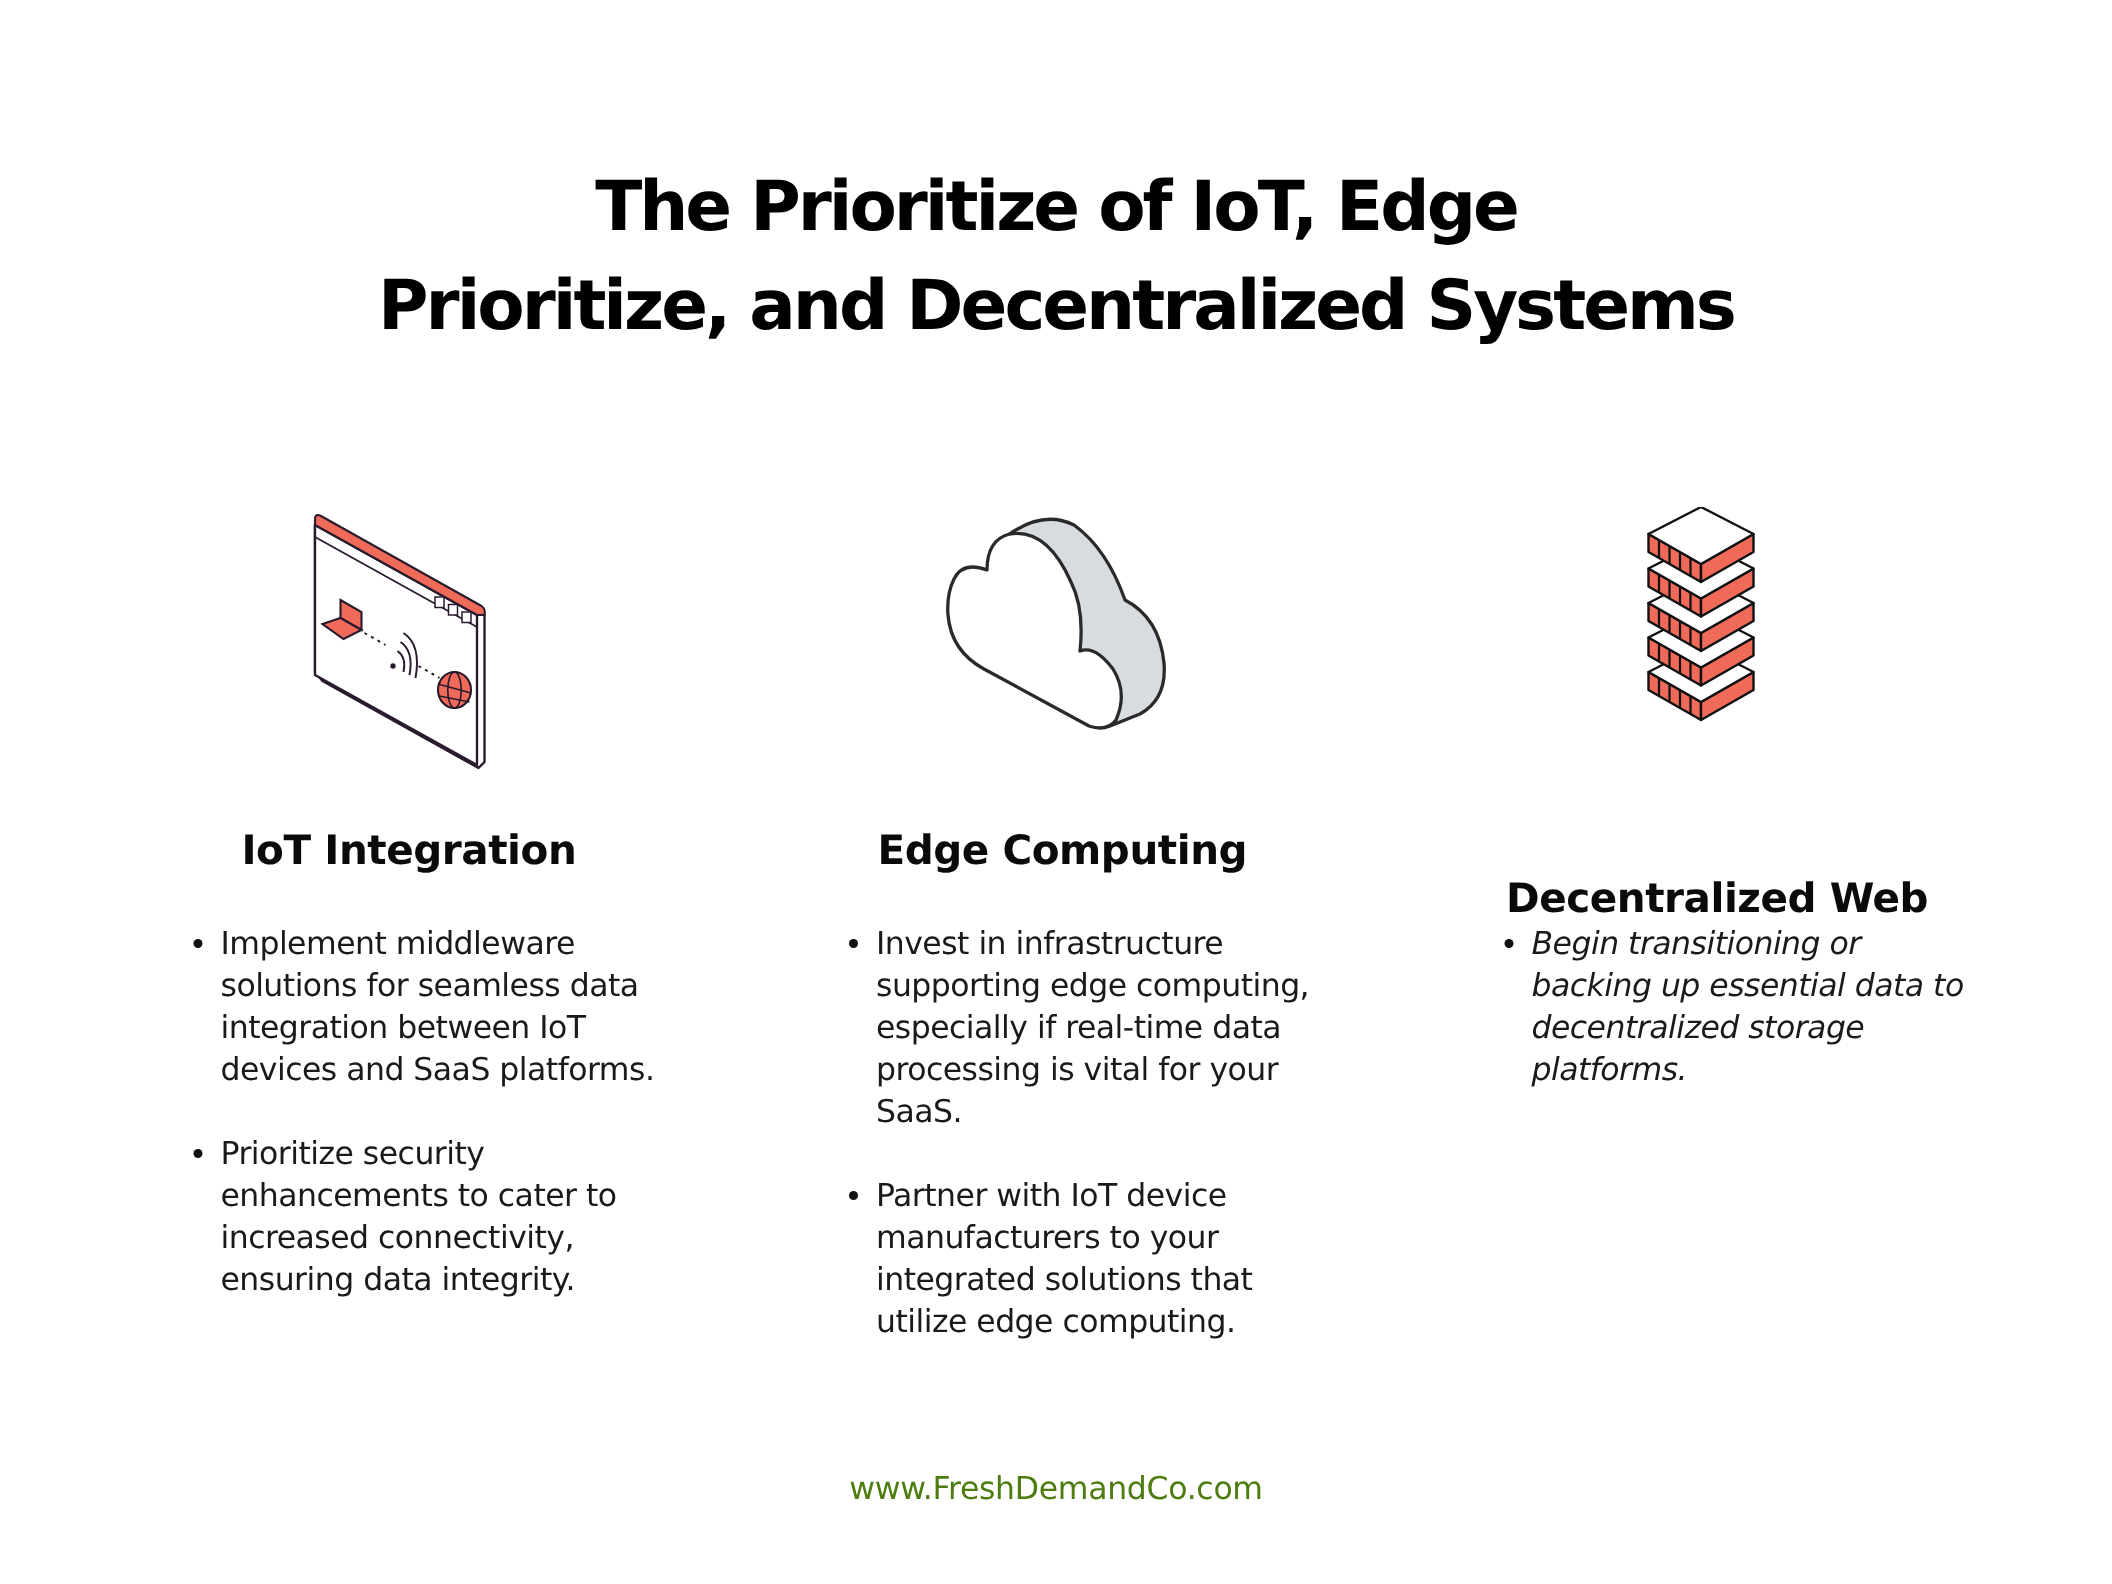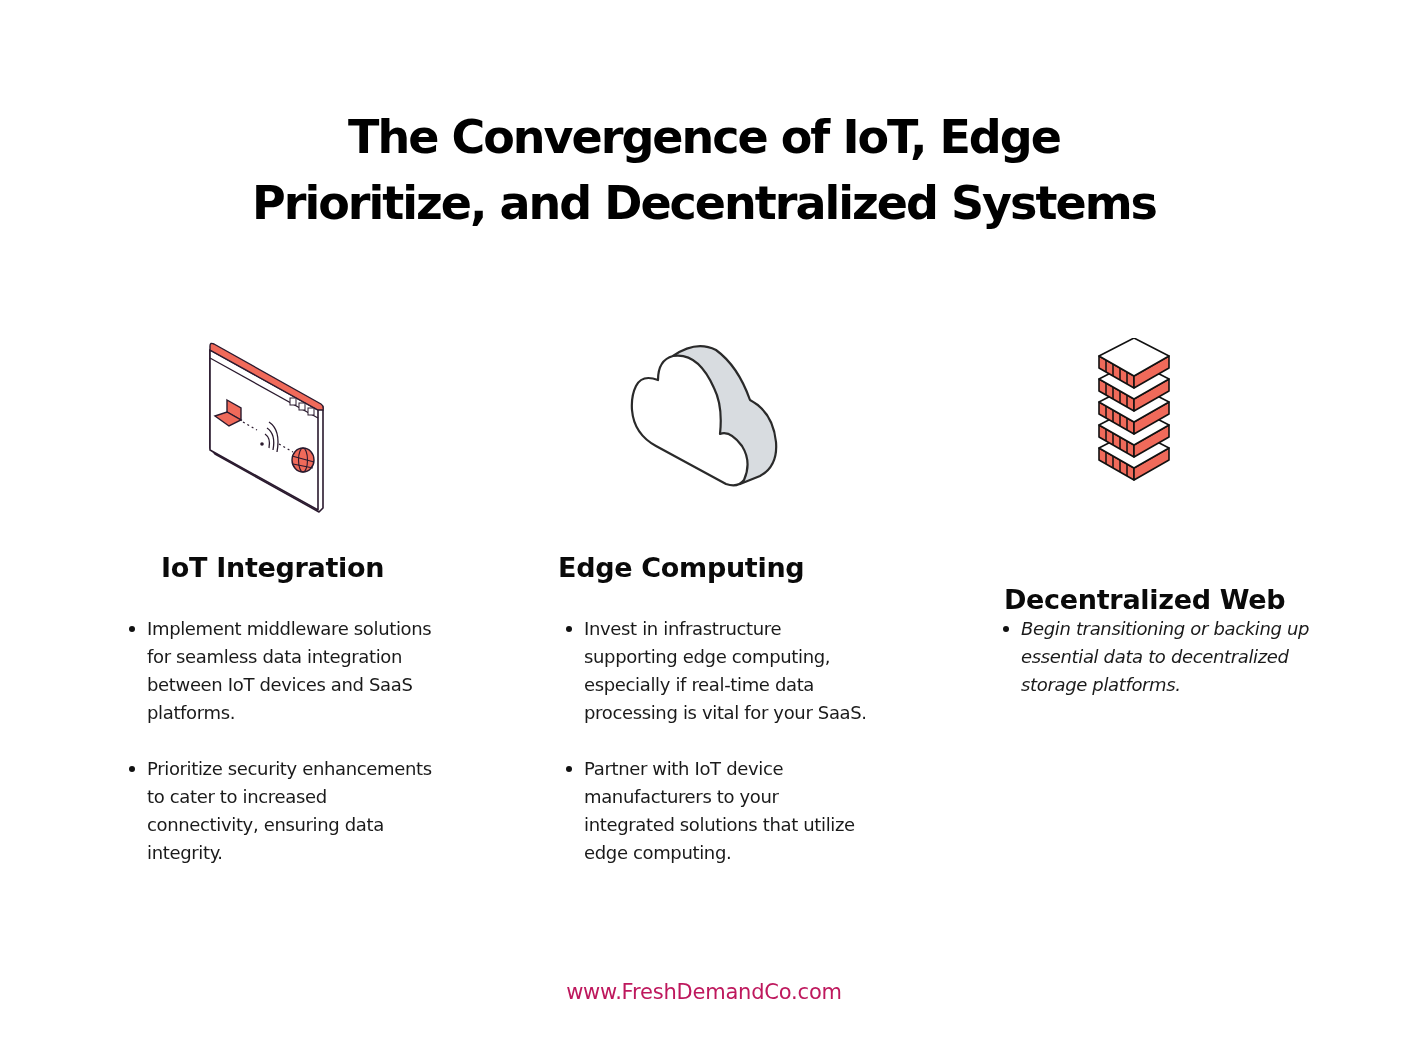--- a/index.html
+++ b/index.html
@@ -20,51 +20,51 @@
     #icon-cloud { left: 628px; top: 338px; width: 155px; height: 150px; }
     #icon-stack { left: 1094px; top: 338px; width: 80px; height: 155px; }
 
     .col-heading {
       position: absolute; top: 550px;
       font-family: "DejaVu Sans", sans-serif;
       font-weight: 700; font-size: 27px; line-height: 36px;
       letter-spacing: -0.3px; color: #0a0a0a; white-space: nowrap;
     }
     #heading-iot { left: 161px; text-align: right; }
-    #heading-edge { left: 558px; }
+    #heading-edge { left: 585px; }
     #heading-dweb { left: 1004px; margin-top: 32px; }
 
     .bullets { position: absolute; top: 615px; list-style: none; }
     .bullets li {
       position: relative; padding-left: 0;
       font-family: "DejaVu Sans", sans-serif;
-      font-size: 18px; line-height: 28px; color: #1a1a1a;
+      font-size: 21px; line-height: 28px; color: #1a1a1a;
       letter-spacing: -0.35px;
       margin-bottom: 28px;
     }
     .bullets li .dot {
       position: absolute; left: -18px; top: 11px;
       width: 6px; height: 6px; border-radius: 50%; background: #111111;
     }
     #list-iot { left: 147px; width: 290px; }
     #list-edge { left: 584px; width: 290px; }
     #list-dweb { left: 1021px; width: 290px; font-style: italic; }
 
     .footer {
       position: absolute; left: 0; top: 977px; width: 1408px;
       text-align: center;
       font-family: "DejaVu Sans", sans-serif;
-      font-size: 21px; line-height: 30px; color: #be185d; letter-spacing: -0.2px;
+      font-size: 21px; line-height: 30px; color: #4d7c0f; letter-spacing: -0.2px;
     }
   </style>
 </head>
 <body>
 
 <h1 class="title">
-  <span>The Convergence of IoT, Edge</span><br>
+  <span>The Prioritize of IoT, Edge</span><br>
   <span>Prioritize, and Decentralized Systems</span>
 </h1>
 
 <div class="icon" id="icon-iot">
   <svg width="125" height="178" viewBox="0 0 125 178">
 
     <path d="M8 8 L116 68 L118 72 L118 170 L114 174 L10 116 L5 110 L5 12 Z" fill="#ffffff" stroke="#2a1a2e" stroke-width="1.6" stroke-linejoin="round"></path>
 
     <path d="M5 12 L113 72 L113 172 L5 112 Z" fill="#ffffff" stroke="#2a1a2e" stroke-width="1.6" stroke-linejoin="round"></path>
 

